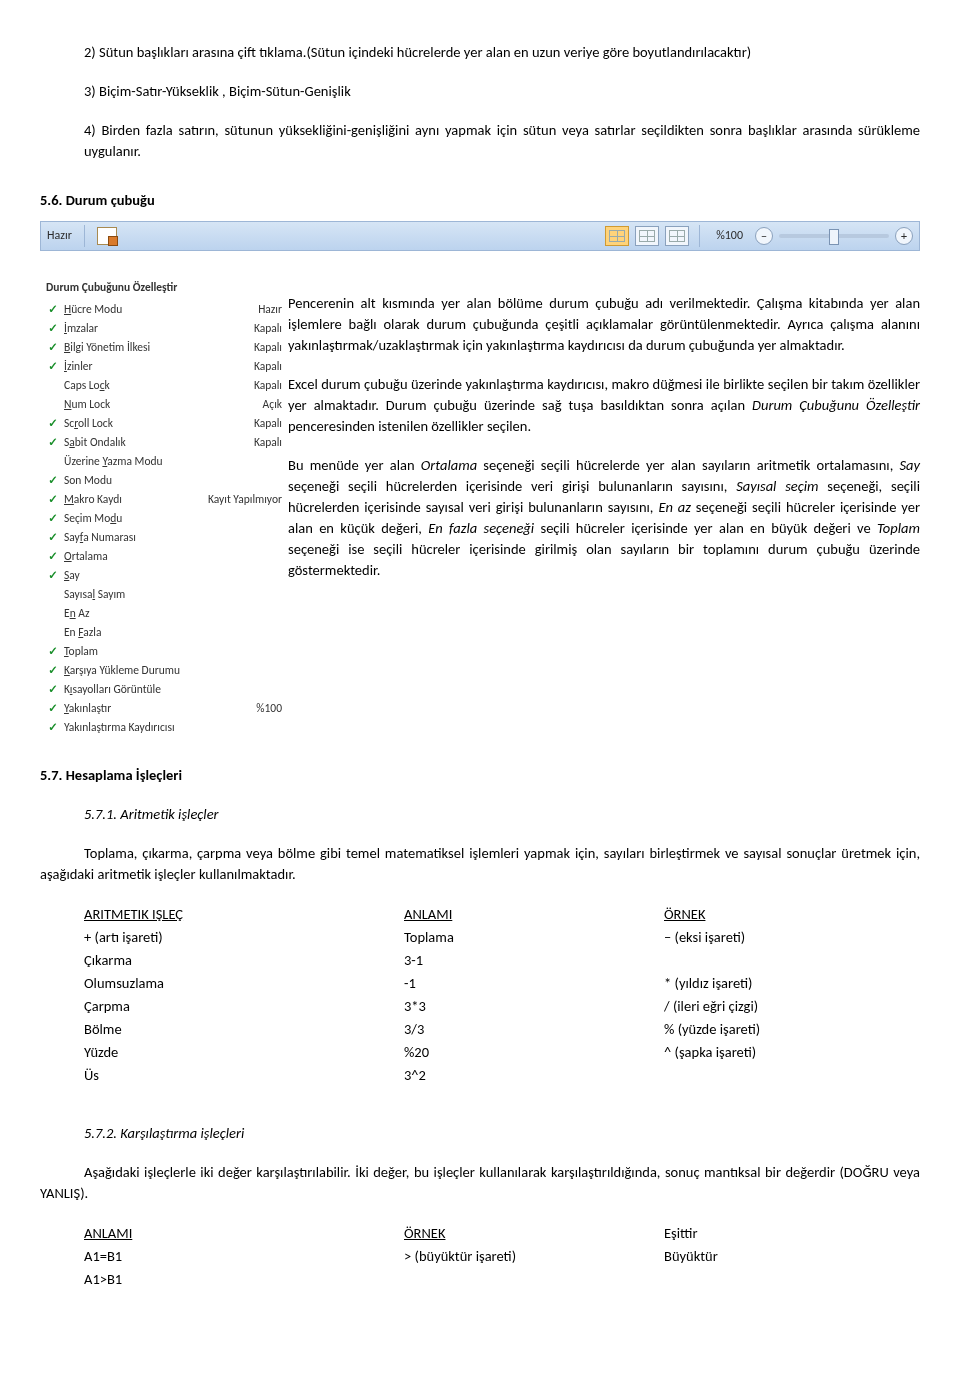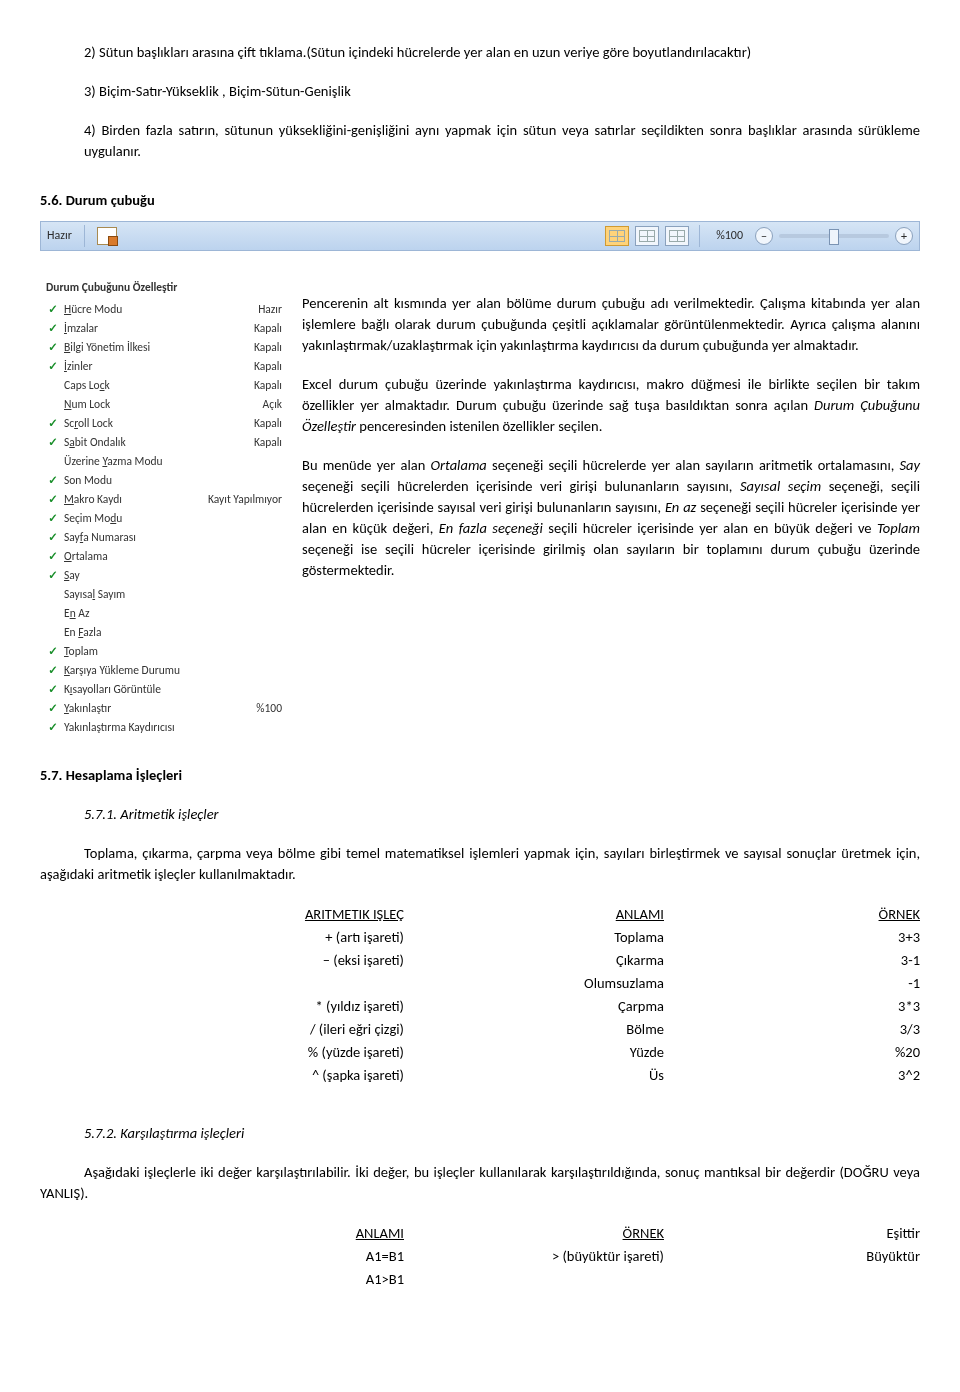--- a/index.html
+++ b/index.html
@@ -58,40 +58,40 @@
     width: 16px; height: 16px; border:1px solid #8aa1bd; border-radius:50%;
     background:#f1f6fc; display:flex; align-items:center; justify-content:center;
     font-size:12px; line-height:1;
   }
   .slider {
     width: 110px; height: 4px; background:#b7c9df; position:relative; border-radius:2px;
   }
   .slider .tick { position:absolute; left:50%; top:-4px; width:1px; height:12px; background:#8aa1bd;}
   .slider .thumb { position:absolute; left:50%; top:-5px; width:8px; height:14px; background:#eef4fb; border:1px solid #7a93b3; transform:translateX(-50%); }
   .two-col {
-    display:flex; gap: 14px; margin-top: 24px; align-items:flex-start;
+    display:flex; gap: 0; margin-top: 24px; align-items:flex-start;
   }
   .customize {
     width: 248px; font-size: 11.5px; color:#333;
     border-top: none;
   }
   .cust-title { font-weight: bold; padding: 4px 6px; }
   .cust-row {
     display:flex; align-items:center; height: 19px; padding: 0 6px;
   }
   .cust-row .chk { width: 14px; text-align:center; color:#1a8f2b; font-weight:bold; }
   .cust-row .lbl { flex:1; padding-left:4px; }
   .cust-row .lbl u { text-decoration: underline; }
   .cust-row .val { color:#333; }
   .right-text { flex:1; text-align: justify; }
   .subitalic { font-style: italic; }
   .tbl3 {
     display:grid; grid-template-columns: 320px 260px 1fr; margin-left:44px;
   }
-  .tbl3 div { padding: 1px 0; text-align: right; }
+  .tbl3 div { padding: 1px 0; }
   .tbl-head { text-decoration: underline; }
 </style>
 </head>
 <body>
 
 <div class="para indent1">2) Sütun başlıkları arasına çift tıklama.(Sütun içindeki hücrelerde yer alan en uzun veriye göre boyutlandırılacaktır)</div>
 <div class="para indent1">3) Biçim-Satır-Yükseklik , Biçim-Sütun-Genişlik</div>
 <div class="para" style="padding-left:44px; text-indent:-0px;">
   <span>4) Birden fazla satırın, sütunun yüksekliğini-genişliğini aynı yapmak için sütun veya satırlar seçildikten sonra başlıklar arasında sürükleme uygulanır.</span>
 </div>
@@ -255,21 +255,20 @@
 <div class="section-hd">5.7. Hesaplama İşleçleri</div>
 <div class="para indent1 subitalic">5.7.1. Aritmetik işleçler</div>
 <div class="para" style="text-indent:44px;">Toplama, çıkarma, çarpma veya bölme gibi temel matematiksel işlemleri yapmak için, sayıları birleştirmek ve sayısal sonuçlar üretmek için, aşağıdaki aritmetik işleçler kullanılmaktadır.</div>
 
 <div class="tbl3" id="arith-tbl">
   <div class="tbl-head">ARITMETIK IŞLEÇ</div>
   <div class="tbl-head">ANLAMI</div>
   <div class="tbl-head">ÖRNEK</div>
 <div>+ (artı işareti)</div>
     <div>Toplama</div>
-    <div>3+3</div>
     <div>– (eksi işareti)</div>
     <div>Çıkarma</div>
     <div>3-1</div>
     <div></div>
     <div>Olumsuzlama</div>
     <div>-1</div>
     <div>* (yıldız işareti)</div>
     <div>Çarpma</div>
     <div>3*3</div>
     <div>/ (ileri eğri çizgi)</div>

